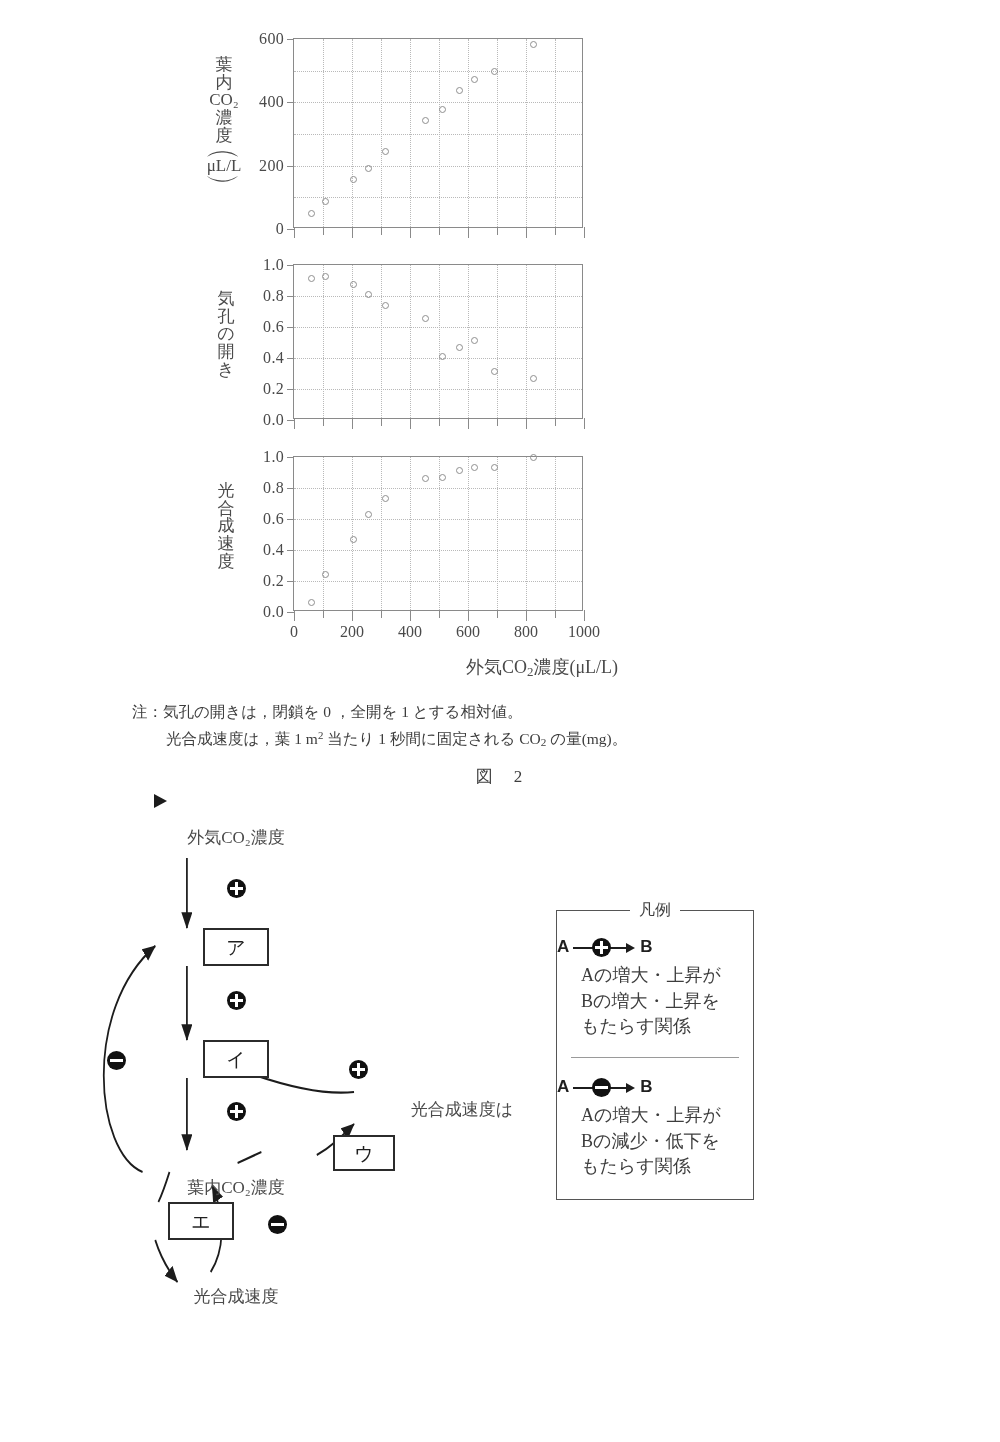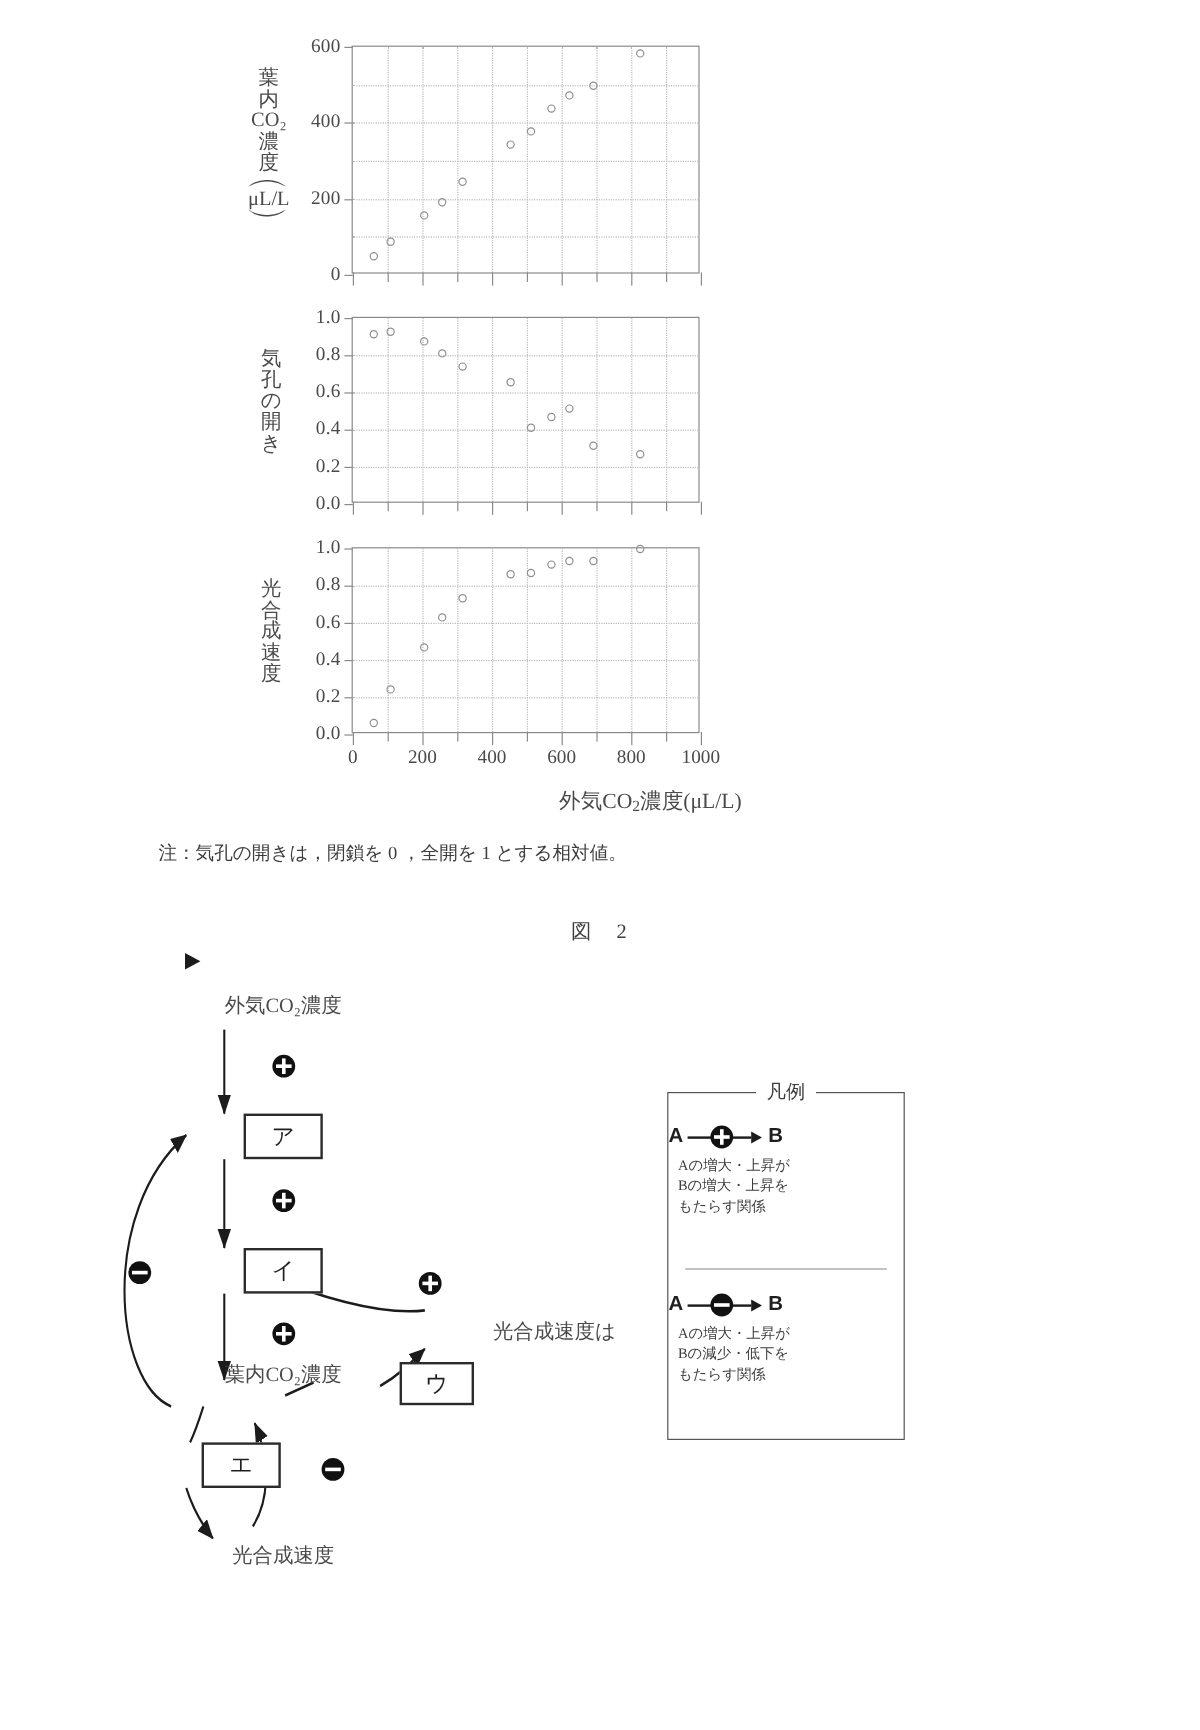--- a/index.html
+++ b/index.html
@@ -180,22 +180,22 @@
     position: absolute;
     left: 0; right: 0;
     text-align: left;
     font-size: 17px;
     font-family: "Liberation Sans", sans-serif;
     font-weight: bold;
     color: #1f1f1f;
   }
   .legend-desc {
     position: absolute;
-    left: 8px;
-    font-size: 12px;
+    left: 24px;
+    font-size: 18px;
     line-height: 1.42;
     color: #3d3d3d;
     white-space: pre-line;
   }
   .legend-sep {
     position: absolute;
     left: 14px; right: 14px;
     height: 0;
     border-top: 1.4px solid #9a9a9a;
   }
@@ -396,20 +396,23 @@
           <div class="pt" style="left: 239.25px; top: 0px;"></div>
         </div>
     </div>
 
     <div class="axis-title-x" style="top:655px;margin-left:42px;">
       <span>外気</span><span>CO</span><span class="sub">2</span><span>濃度(μL/L)</span>
     </div>
 
     <div class="notes" style="left:132px; top:698px;">
       <span>注：気孔の開きは，閉鎖を 0 ，全開を 1 とする相対値。</span>
+      <span class="indent">
+        <span>光合成速度は，葉 1 m</span><span class="sup">2</span><span> 当たり 1 秒間に固定される CO</span><span class="sub">2</span><span> の量(mg)。</span>
+      </span>
     </div>
 
     <div class="fig-caption" style="top:765px;">図　2</div>
   </div>
 
   <div id="figure3">
 
     <svg class="overlay" viewBox="0 0 1000 642" preserveAspectRatio="none">
       <defs>
         <marker id="ah" markerWidth="9" markerHeight="9" refX="7.2" refY="3.2" orient="auto" markerUnits="strokeWidth">
@@ -452,21 +455,21 @@
     <span class="sign plus" style="left:236px; top:200px;"></span>
 
     <div class="dia-box" style="left:236px; top:240px; width:66px; height:38px;">イ</div>
 
     <span class="sign plus" style="left:236px; top:311px;"></span>
 
     <span class="sign minus" style="left:116px; top:260px;"></span>
 
     <span class="sign plus" style="left:358px; top:269px;"></span>
 
-    <div class="dia-node" style="left:236px; top:334px;">葉内CO₂濃度</div>
+    <div class="dia-node" style="left:236px; top:376px;">葉内CO₂濃度</div>
 
     <div class="dia-box" style="left:364px; top:335px; width:62px; height:36px;">ウ</div>
 
     <div class="dia-node" style="left:462px; top:298px;">光合成速度は</div>
 
     <div class="dia-box" style="left:201px; top:402px; width:66px; height:38px;">エ</div>
 
     <span class="sign minus" style="left:277px; top:424px;"></span>
 
     <div class="dia-node" style="left:236px; top:485px;">光合成速度</div>

